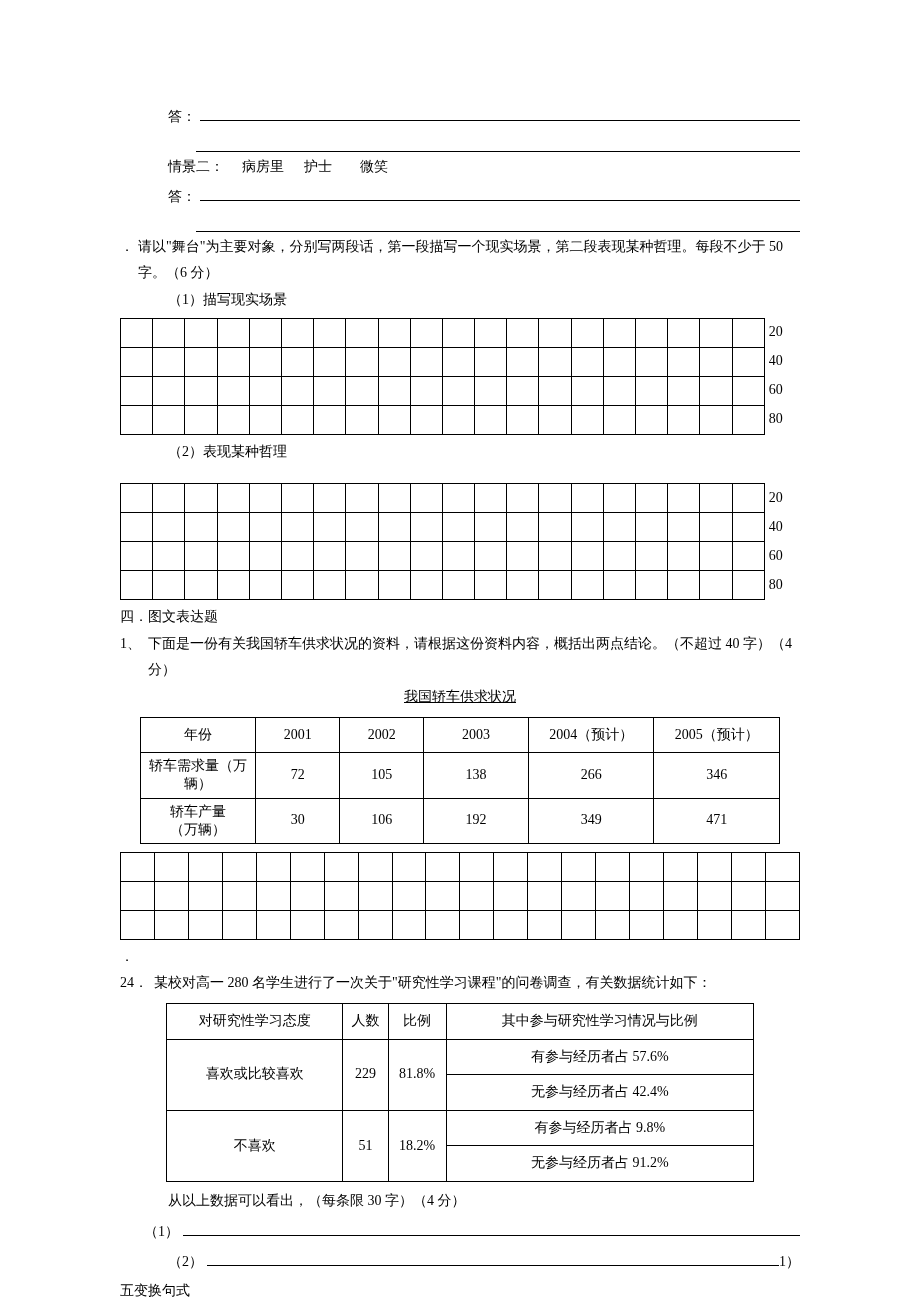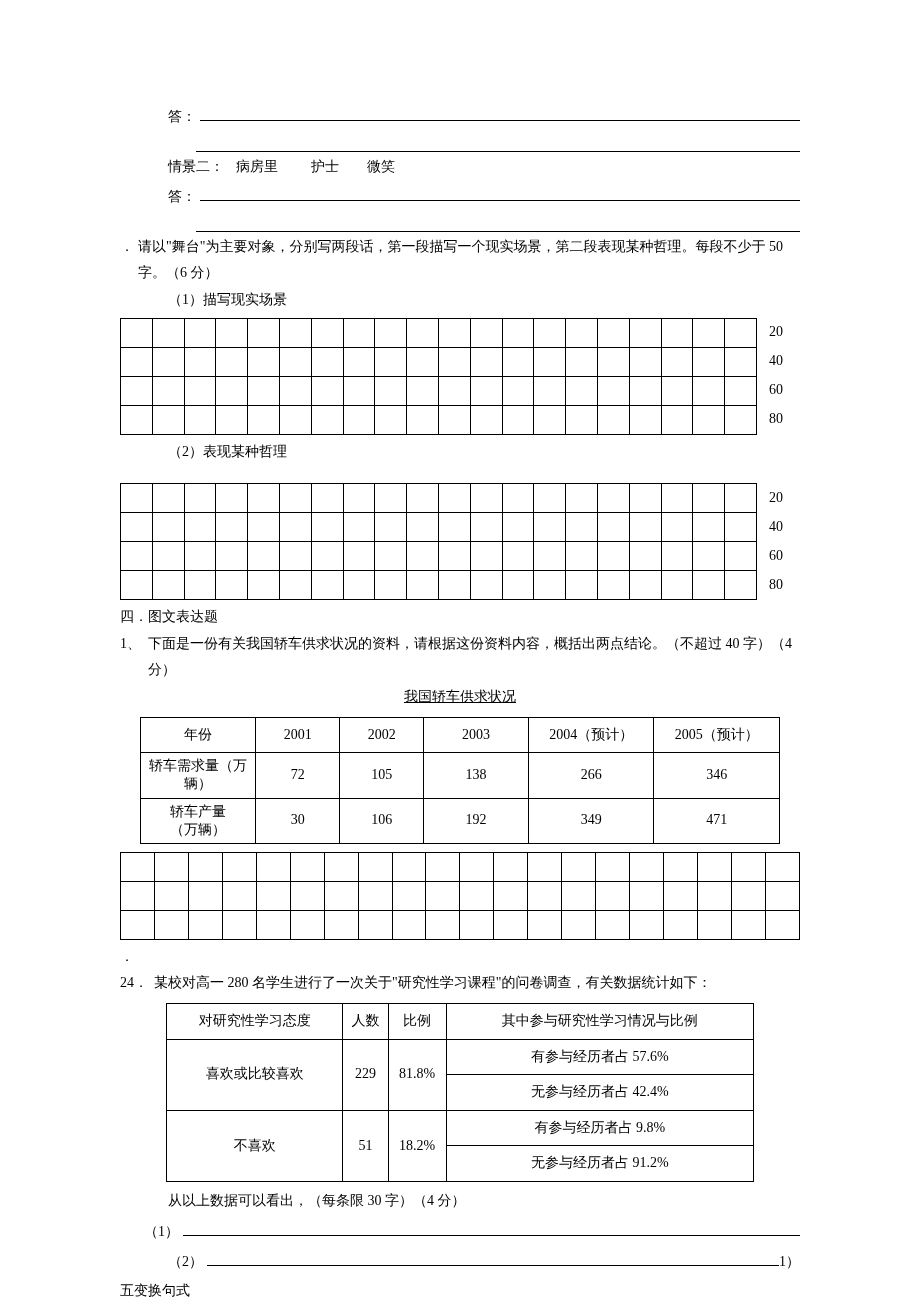--- a/index.html
+++ b/index.html
@@ -33,21 +33,21 @@
   }
   .qgrid td {
     border: 1px solid #000;
     width: 31px;
     height: 26px;
   }
   .qgrid .rownum {
     border: none;
     width: 30px;
     text-align: left;
-    padding-left: 12px;
+    padding-left: 4px;
     vertical-align: middle;
   }
   .dtable {
     border-collapse: collapse;
     margin: 6px auto;
   }
   .dtable td, .dtable th {
     border: 1px solid #000;
     padding: 4px 0;
     text-align: center;
@@ -71,22 +71,22 @@
 <div class="line indent-1">
   <span>答：</span>
   <span class="underline"></span>
 </div>
 <div class="line indent-2">
   <span class="underline"></span>
 </div>
 
 <div class="line indent-1">
   <span>情景二：</span>
-  <span style="margin-left:12px">病房里</span>
-  <span style="margin-left:33px">护士</span>
+  <span style="margin-left:18px">病房里</span>
+  <span style="margin-left:20px">护士</span>
   <span style="margin-left:28px">微笑</span>
 </div>
 <div class="line indent-1">
   <span>答：</span>
   <span class="underline"></span>
 </div>
 <div class="line indent-2">
   <span class="underline"></span>
 </div>
 

